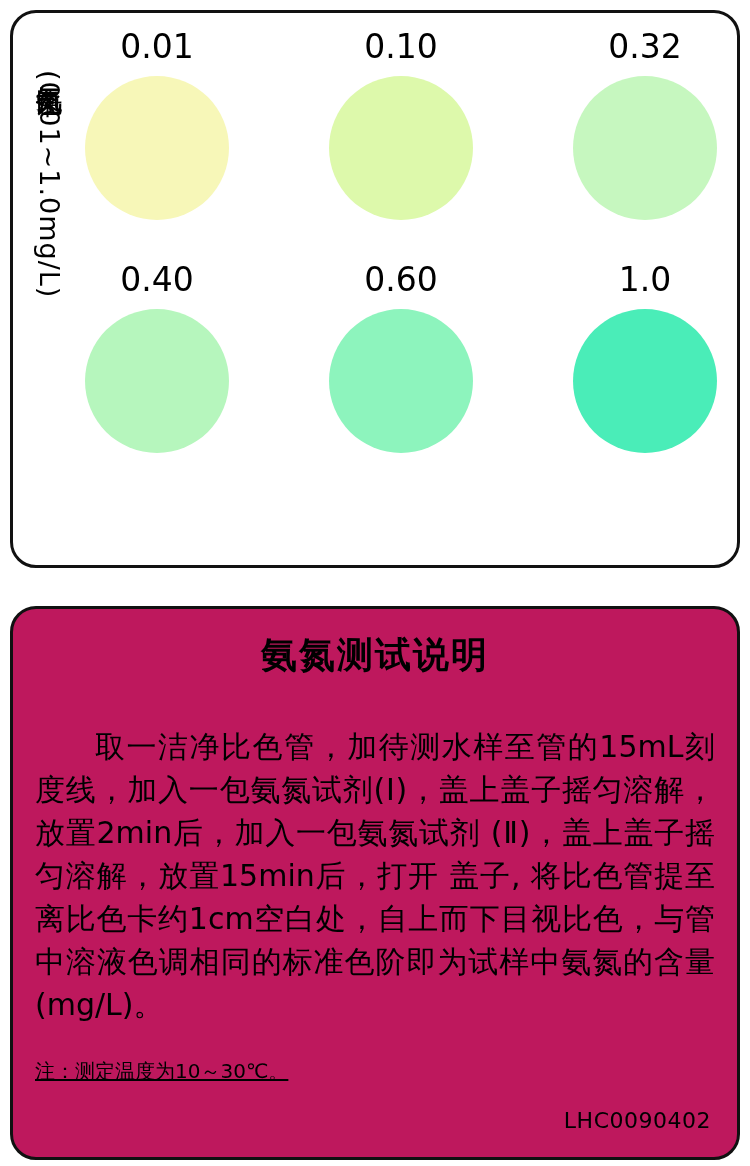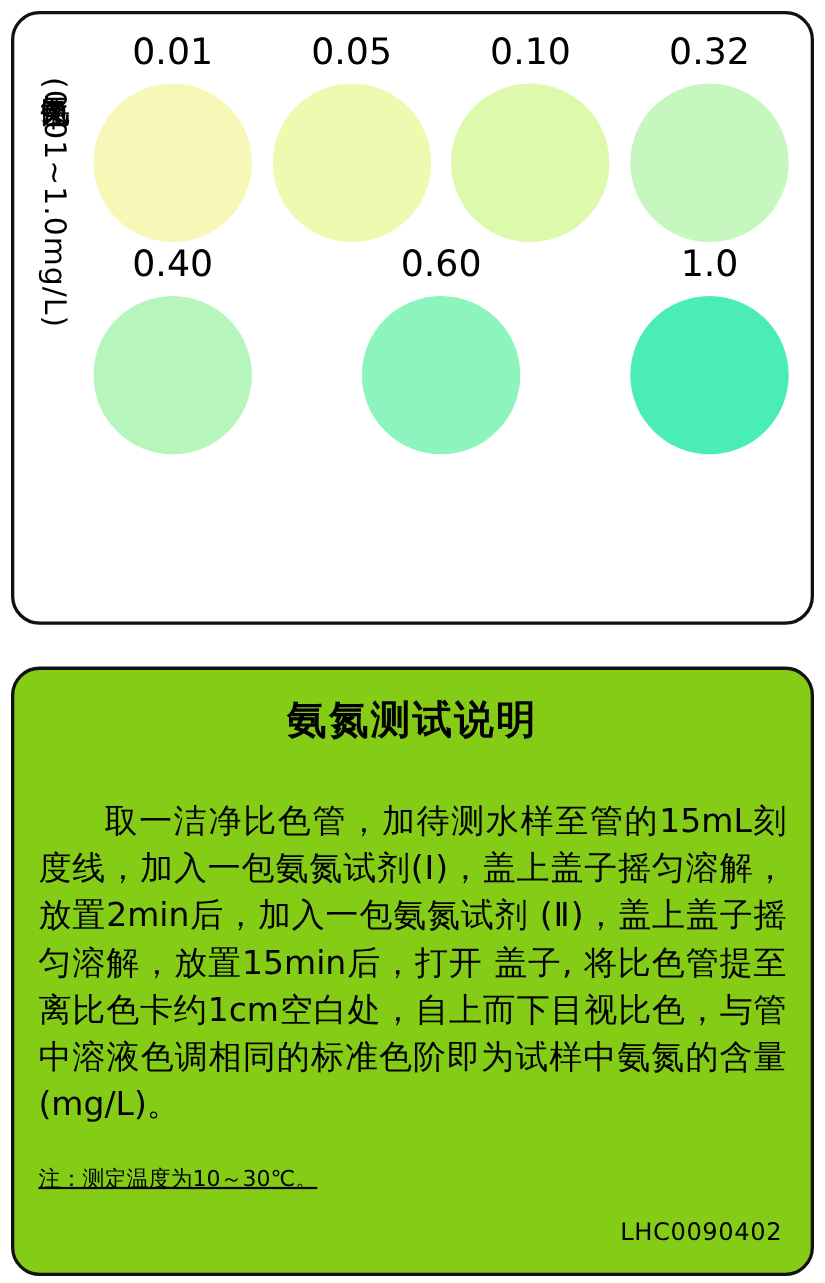--- a/index.html
+++ b/index.html
@@ -55,20 +55,21 @@
 
   .rows {
     position: absolute;
     left: 66px;
     right: 10px;
     top: 14px;
     bottom: 14px;
     display: flex;
     flex-direction: column;
     justify-content: flex-start;
+    gap: 40px;
   }
 
   .swatch-row {
     display: flex;
     flex-direction: row;
     justify-content: space-between;
     align-items: flex-start;
     padding: 0 6px 0 2px;
   }
   .swatch-row.row-2 {
@@ -96,21 +97,21 @@
   
   .info-card {
     margin-top: 38px;
     border: 3px solid #111111;
     border-radius: 26px;
     box-sizing: border-box;
     flex: 1 1 auto;
     padding: 22px 22px 21px 22px;
     display: flex;
     flex-direction: column;
-    background: #84cc16;
+    background: #be185d;
     position: relative;
   }
 
   .info-title {
     text-align: center;
     font-size: 36px;
     line-height: 48px;
     font-weight: bold;
     letter-spacing: 2px;
     font-family: "DejaVu Sans", "Liberation Sans", sans-serif;
@@ -153,24 +154,20 @@
     <div class="axis-label">氨氮比色卡(0.01~1.0mg/L)</div>
 
     <div class="rows">
 
       <div class="swatch-row row-1">
         <div class="swatch">
           <div class="swatch-value">0.01</div>
           <div class="swatch-dot" style="background:#f7f7b8"></div>
         </div>
         <div class="swatch">
-          <div class="swatch-value">0.05</div>
-          <div class="swatch-dot" style="background:#eefab0"></div>
-        </div>
-        <div class="swatch">
           <div class="swatch-value">0.10</div>
           <div class="swatch-dot" style="background:#ddf9ab"></div>
         </div>
         <div class="swatch">
           <div class="swatch-value">0.32</div>
           <div class="swatch-dot" style="background:#c6f7bf"></div>
         </div>
       </div>
 
       <div class="swatch-row row-2">

